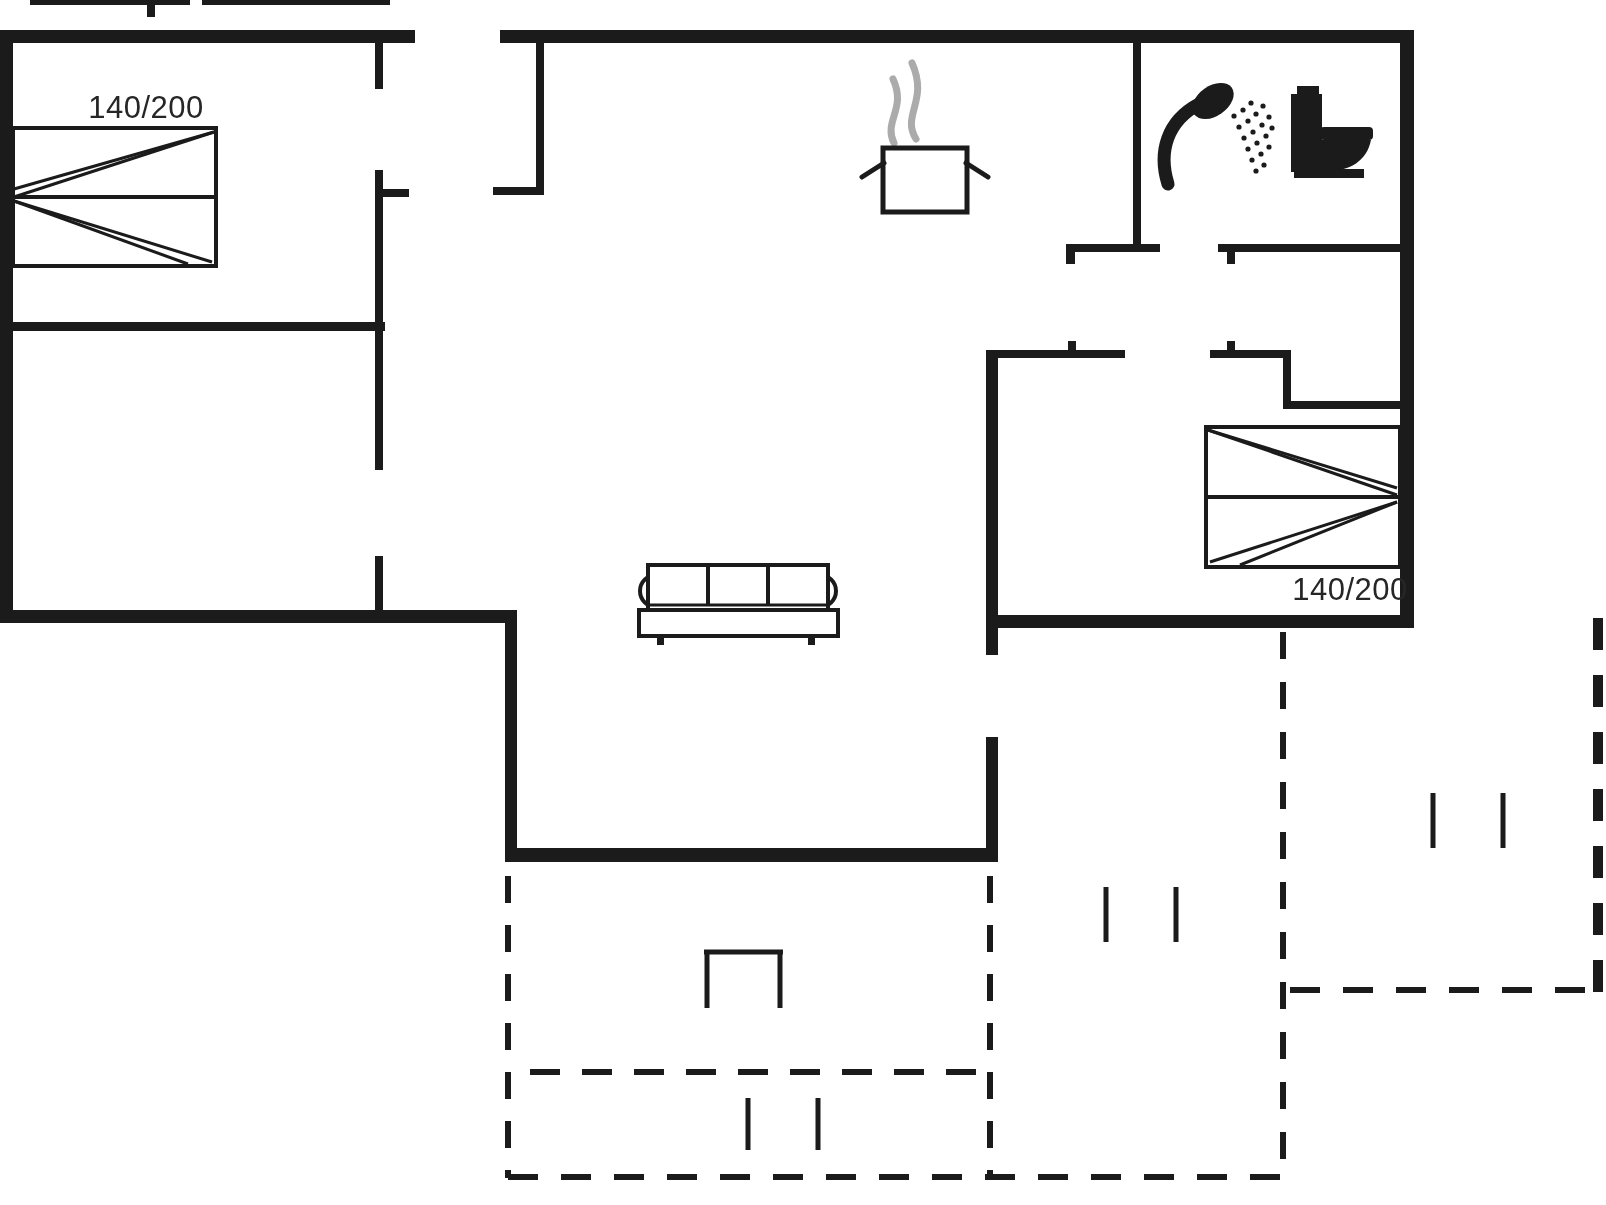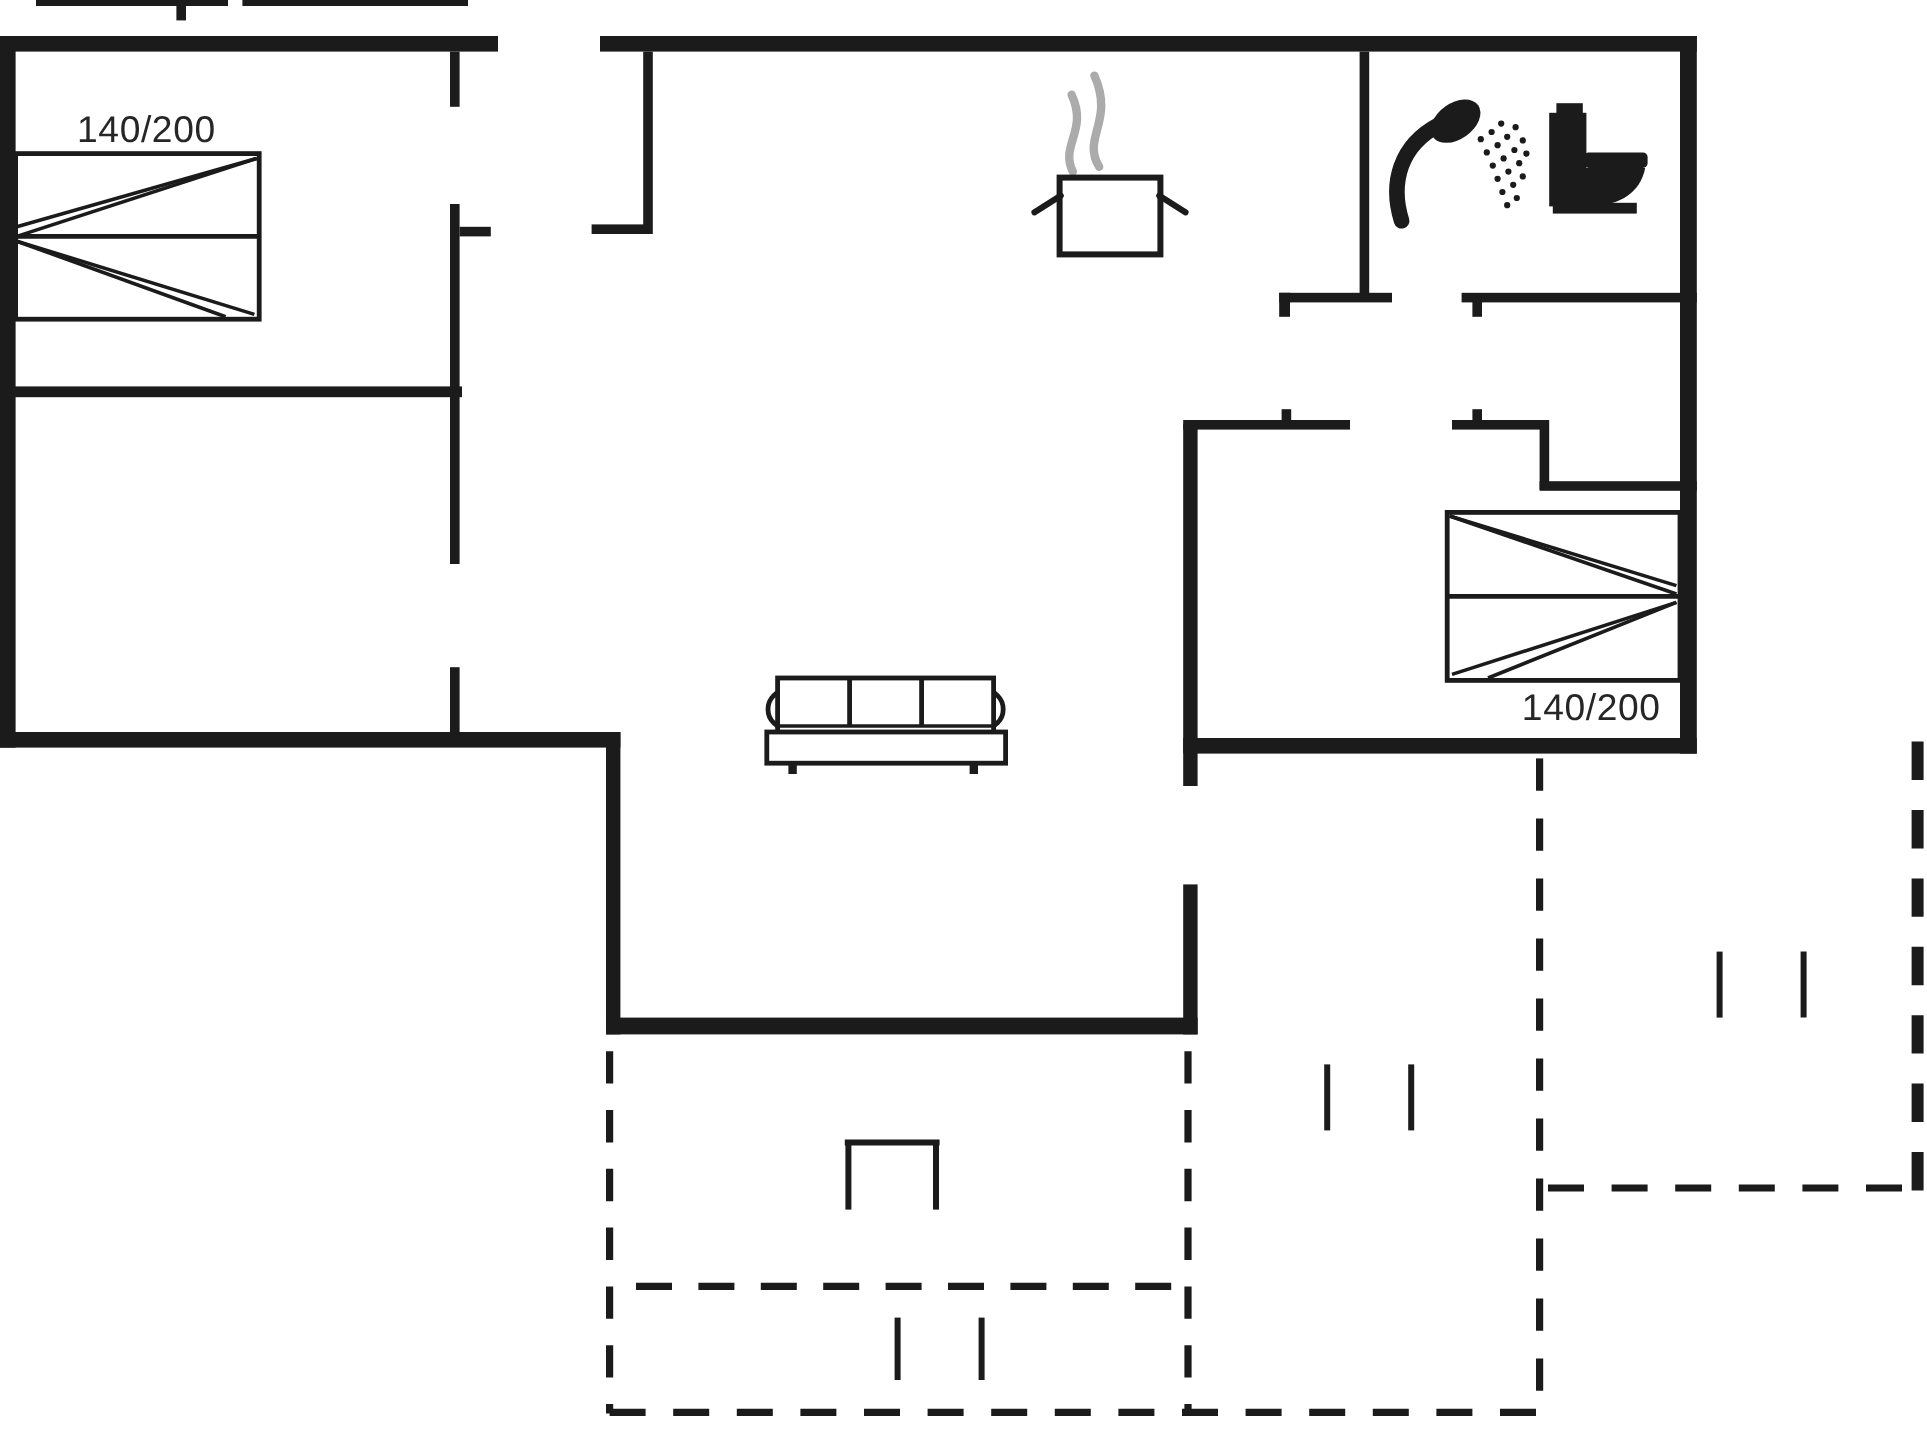--- a/index.html
+++ b/index.html
@@ -1,20 +1,20 @@
 <!DOCTYPE html>
 <html><head>
 <meta charset="utf-8">
 <style>
   html,body{margin:0;padding:0;background:#ffffff;}
   .canvas{position:relative;width:1606px;height:1205px;background:#ffffff;overflow:hidden;
           font-family:"Liberation Sans",sans-serif;}
   .canvas svg{position:absolute;left:0;top:0;display:block;}
   .plan-label{position:absolute;transform:translate(-50%,-50%);color:#262626;
-              font-family:"Liberation Sans",sans-serif;white-space:nowrap;letter-spacing:.5px;}
+              font-family:"Liberation Sans",sans-serif;white-space:nowrap;letter-spacing:.5px;margin-left:24px;}
 </style>
 </head>
 <body>
 
 <div class="canvas">
   <svg viewBox="0 0 1606 1205" width="1606" height="1205" xmlns="http://www.w3.org/2000/svg">
       <rect x="30" y="0" width="160" height="5" fill="#1b1b1b"></rect>
       <rect x="202" y="0" width="188" height="5" fill="#1b1b1b"></rect>
       <rect x="147" y="0" width="8" height="17" fill="#1b1b1b"></rect>
       <rect x="0" y="30" width="415" height="13" fill="#1b1b1b"></rect>

